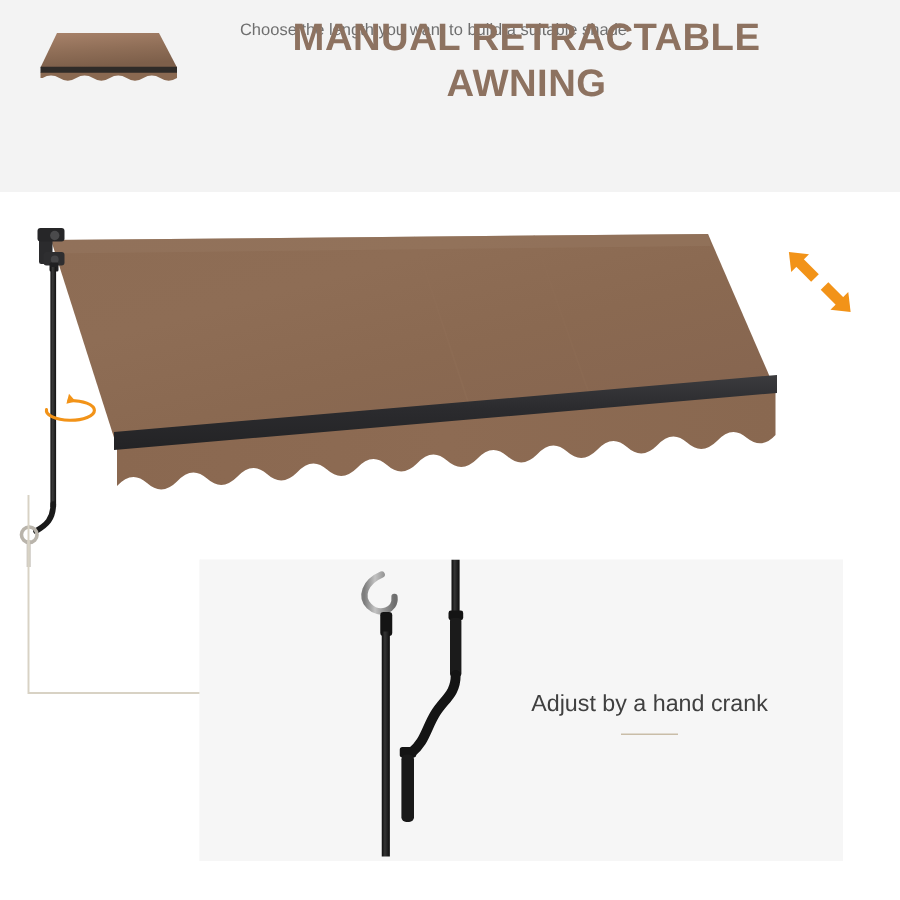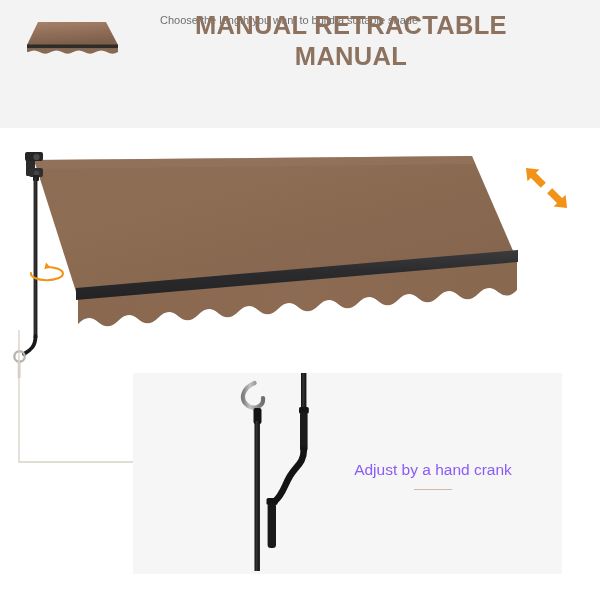--- a/index.html
+++ b/index.html
@@ -96,21 +96,21 @@
     left: 0; top: 0;
   }
   #crank-caption {
     position: absolute;
     left: 175px;
     top: 87px;
     width: 250px;
     text-align: center;
   }
   #crank-caption-text {
-    color: #8b5cf6;
+    color: #404040;
     font-size: 15.5px;
     line-height: 20px;
     white-space: nowrap;
   }
   #crank-rule {
     margin: 9px auto 0 auto;
     width: 38px;
     height: 1.4px;
     background: #c9bda8;
   }
@@ -137,21 +137,21 @@
         <rect x="3" y="26.5" width="91" height="4.2" fill="#2f2b28"></rect>
 
         <path d="M3,30.5 L94,30.5 L94,34 Q88.4,37.6 82.8,34 Q77.2,30.8 71.6,34
                  Q66,37.6 60.4,34 Q54.8,30.8 49.2,34 Q43.6,37.6 38,34
                  Q32.4,30.8 26.8,34 Q21.2,37.6 15.6,34 Q10,30.8 4.4,34 L3,34 Z" fill="#8a6951"></path>
       </svg>
     </div>
 
     <div id="header-text">
       <div class="title-line">MANUAL RETRACTABLE</div>
-      <div class="title-line">MANUAL</div>
+      <div class="title-line">AWNING</div>
     </div>
     <div id="subtitle">Choose the length you want to build a suitable shade</div>
   </div>
 
   <div id="awning-stage">
     <svg id="awning-svg" width="600" height="250" viewBox="0 0 600 250" xmlns="http://www.w3.org/2000/svg">
       <defs>
         <linearGradient id="canopyGrad" x1="0.05" y1="0" x2="0.95" y2="1">
           <stop offset="0%" stop-color="#8d6c54"></stop>
           <stop offset="28%" stop-color="#8e6d55"></stop>

